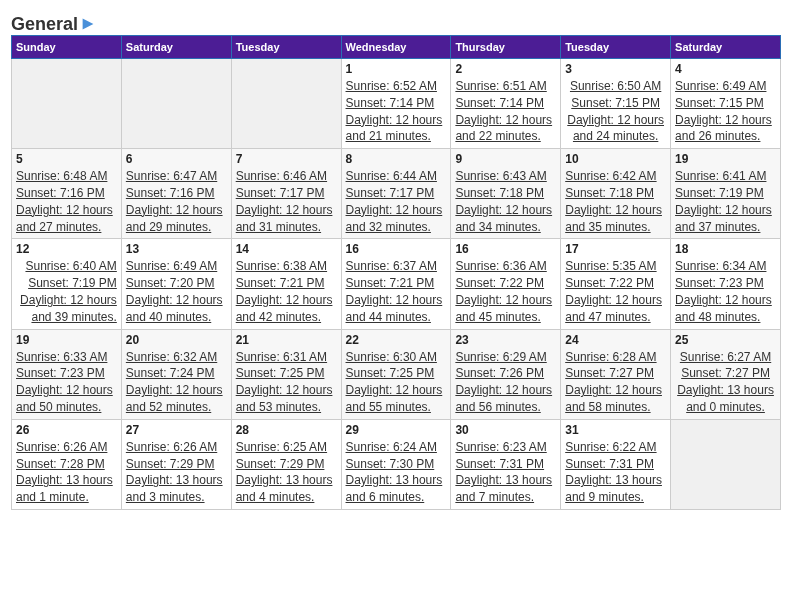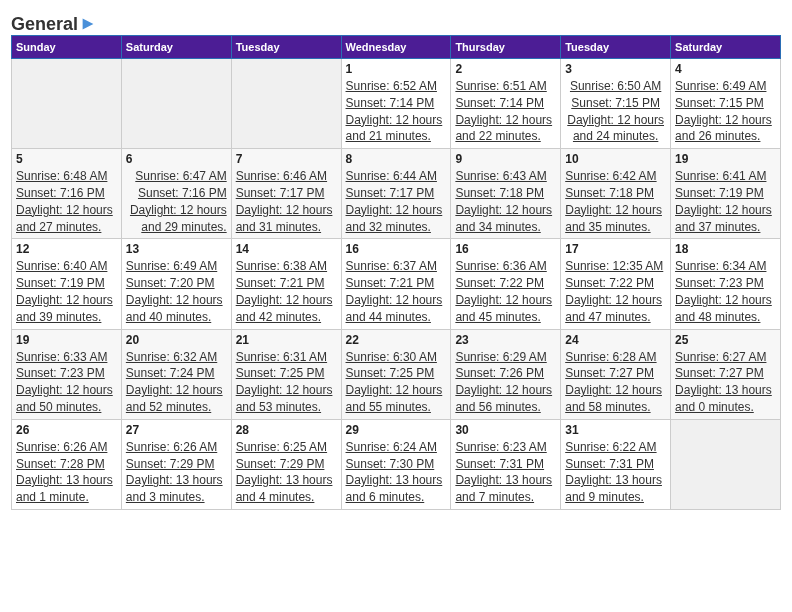--- a/index.html
+++ b/index.html
@@ -157,21 +157,21 @@
         <tr>
           <td>
             <span class="day-number">5</span>
             <div class="day-info" style="white-space: pre-line;">Sunrise: 6:48 AM
 Sunset: 7:16 PM
 Daylight: 12 hours
 and 27 minutes.</div>
           </td>
           <td>
             <span class="day-number">6</span>
-            <div class="day-info" style="white-space: pre-line; text-align: right;">Sunrise: 6:47 AM
+            <div class="day-info" style="white-space: pre-line;">Sunrise: 6:47 AM
 Sunset: 7:16 PM
 Daylight: 12 hours
 and 29 minutes.</div>
           </td>
           <td>
             <span class="day-number">7</span>
             <div class="day-info" style="white-space: pre-line;">Sunrise: 6:46 AM
 Sunset: 7:17 PM
 Daylight: 12 hours
 and 31 minutes.</div>
@@ -201,21 +201,21 @@
             <span class="day-number">19</span>
             <div class="day-info" style="white-space: pre-line;">Sunrise: 6:41 AM
 Sunset: 7:19 PM
 Daylight: 12 hours
 and 37 minutes.</div>
           </td>
         </tr>
         <tr>
           <td>
             <span class="day-number">12</span>
-            <div class="day-info" style="white-space: pre-line;">Sunrise: 6:40 AM
+            <div class="day-info" style="white-space: pre-line; text-align: right;">Sunrise: 6:40 AM
 Sunset: 7:19 PM
 Daylight: 12 hours
 and 39 minutes.</div>
           </td>
           <td>
             <span class="day-number">13</span>
             <div class="day-info" style="white-space: pre-line;">Sunrise: 6:49 AM
 Sunset: 7:20 PM
 Daylight: 12 hours
 and 40 minutes.</div>
@@ -236,21 +236,21 @@
           </td>
           <td>
             <span class="day-number">16</span>
             <div class="day-info" style="white-space: pre-line;">Sunrise: 6:36 AM
 Sunset: 7:22 PM
 Daylight: 12 hours
 and 45 minutes.</div>
           </td>
           <td>
             <span class="day-number">17</span>
-            <div class="day-info" style="white-space: pre-line;">Sunrise: 12:35 AM
+            <div class="day-info" style="white-space: pre-line;">Sunrise: 5:35 AM
 Sunset: 7:22 PM
 Daylight: 12 hours
 and 47 minutes.</div>
           </td>
           <td>
             <span class="day-number">18</span>
             <div class="day-info" style="white-space: pre-line;">Sunrise: 6:34 AM
 Sunset: 7:23 PM
 Daylight: 12 hours
 and 48 minutes.</div>
@@ -294,21 +294,21 @@
           </td>
           <td>
             <span class="day-number">24</span>
             <div class="day-info" style="white-space: pre-line;">Sunrise: 6:28 AM
 Sunset: 7:27 PM
 Daylight: 12 hours
 and 58 minutes.</div>
           </td>
           <td>
             <span class="day-number">25</span>
-            <div class="day-info" style="white-space: pre-line;">Sunrise: 6:27 AM
+            <div class="day-info" style="white-space: pre-line; text-align: center;">Sunrise: 6:27 AM
 Sunset: 7:27 PM
 Daylight: 13 hours
 and 0 minutes.</div>
           </td>
         </tr>
         <tr>
           <td>
             <span class="day-number">26</span>
             <div class="day-info" style="white-space: pre-line;">Sunrise: 6:26 AM
 Sunset: 7:28 PM

